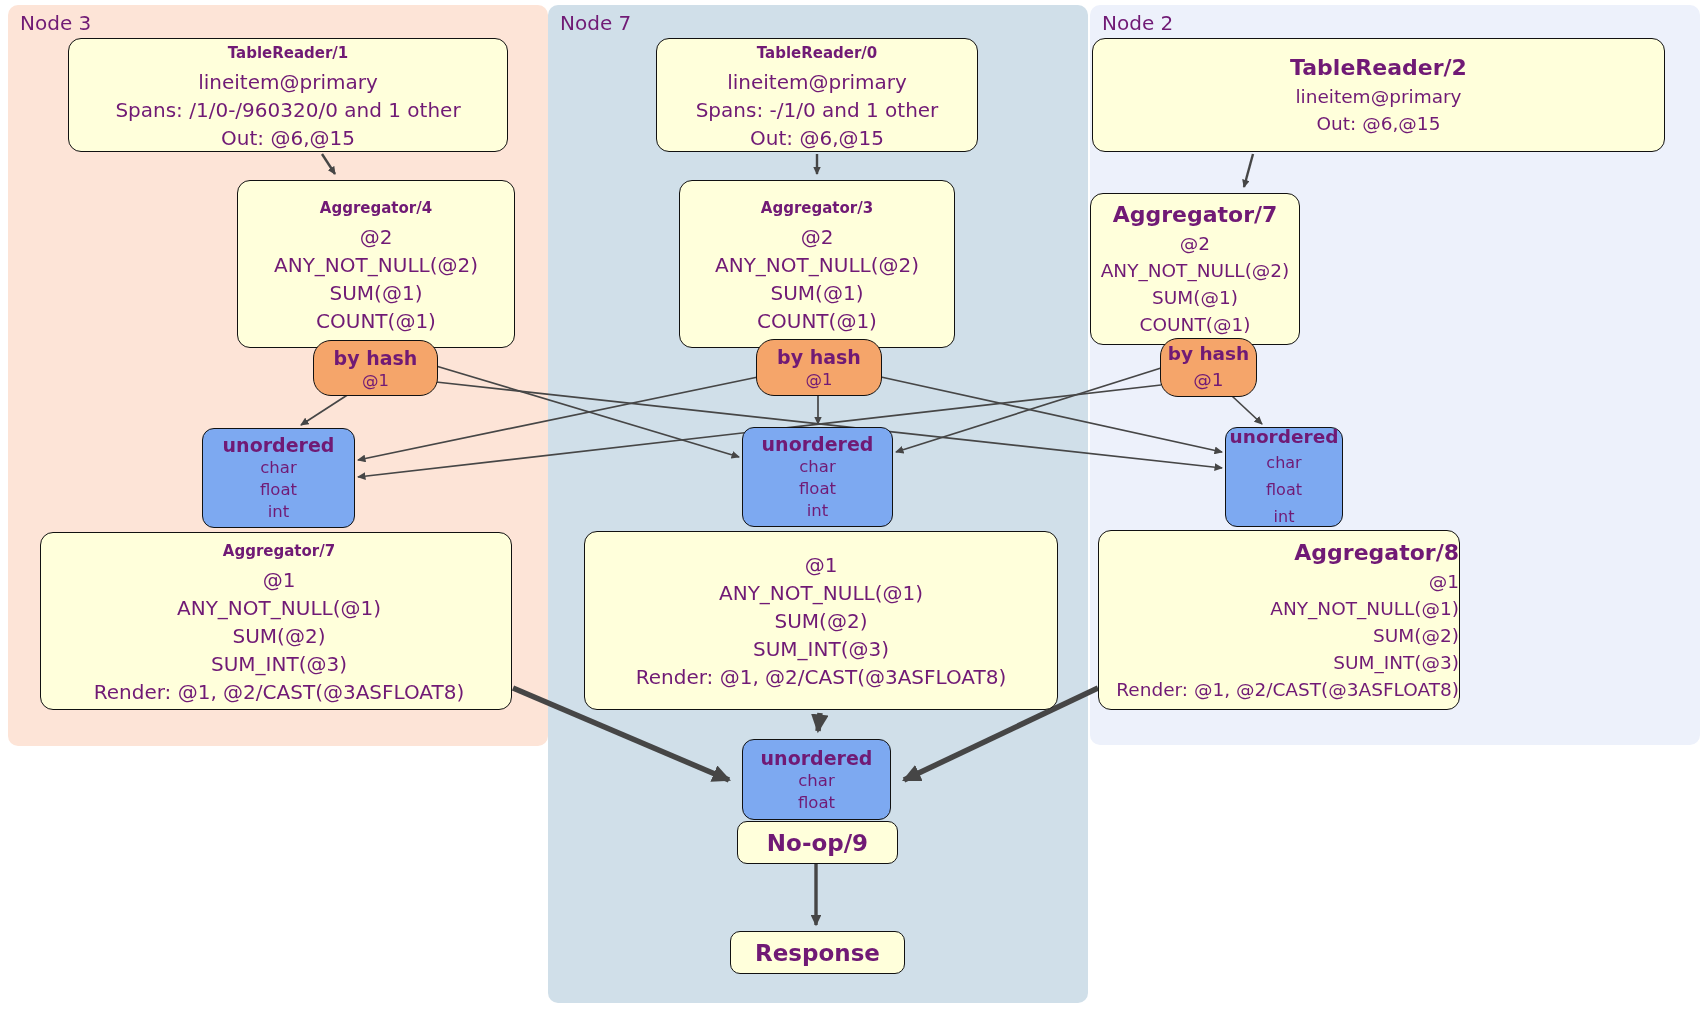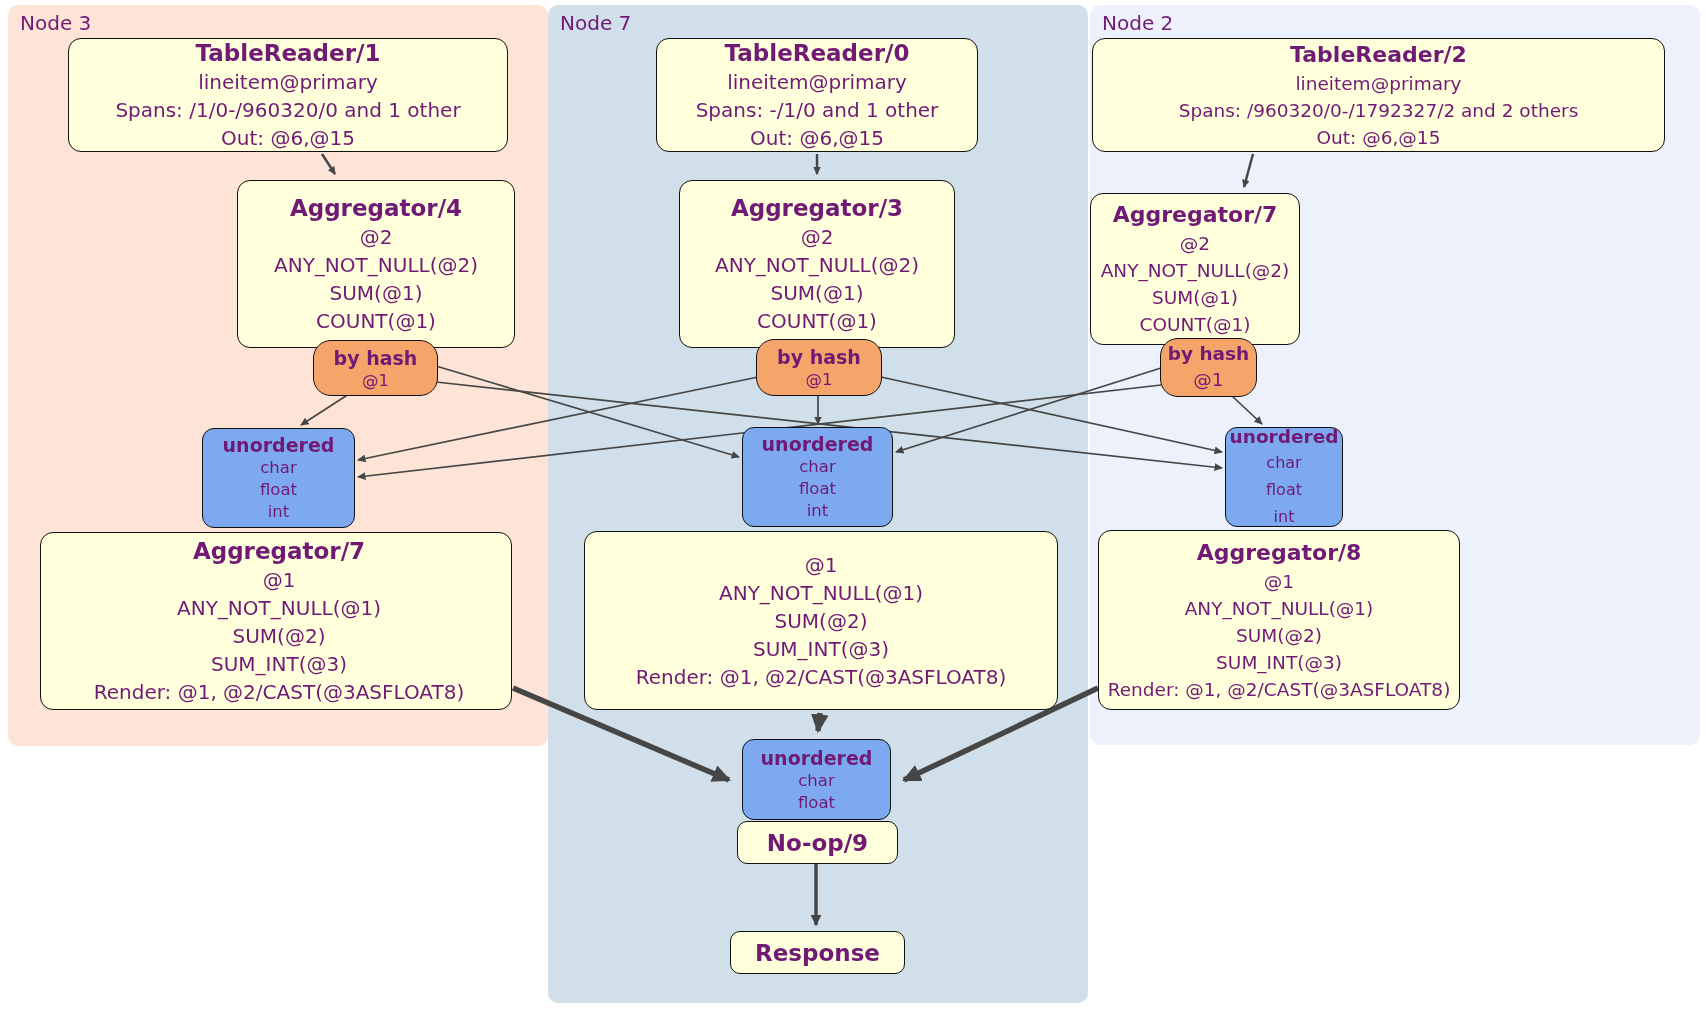--- a/index.html
+++ b/index.html
@@ -13,21 +13,21 @@
   #node1-bg { left:548px;  top:5px; width:540px; height:998px; background:#d0dfe9; }
   #node2-bg { left:1090px; top:5px; width:610px; height:740px; background:#edf1fb; }
   .node-label { position:absolute; z-index:3; font-size:20px; }
   #edges { position:absolute; left:0; top:0; z-index:1; }
   .box {
     position:absolute; z-index:2; box-sizing:border-box;
     border:1.7px solid #111; background:#ffffdb; border-radius:13px;
     display:flex; flex-direction:column; justify-content:center;
     text-align:center;
   }
-  .btitle { font-weight:bold; font-size:23px; line-height:30px; }
+  .btitle { font-weight:bold; font-size:15px; line-height:30px; }
   .blines .bline { font-size:20px; line-height:28px; white-space:nowrap; }
   .router { background:#f5a56a; border-radius:18px; }
   .router .btitle { font-size:19px; line-height:24px; }
   .router .blines .bline { font-size:16.5px; line-height:21px; }
   .sync { background:#7da9f1; border-radius:12px; }
   .sync .btitle { font-size:19px; line-height:24px; }
   .sync .blines .bline { font-size:16.5px; line-height:22px; }
   .n2 .btitle { font-size:22px; }
   .n2 .blines .bline { font-size:18.5px; line-height:27px; }
   .n2.sync .btitle { font-size:18.5px; }
@@ -177,21 +177,20 @@
     <div class="btitle">No-op/9</div>
   </div>
   <div class="box leaf" style="left:730px;top:931px;width:175px;height:43px;">
     <div class="btitle">Response</div>
   </div>
 
   <div class="box n2" style="left:1092px;top:38px;width:573px;height:114px;">
     <div class="btitle">TableReader/2</div>
     <div class="blines">
         <div class="bline">lineitem@primary</div>
-        <div class="bline">Spans: /960320/0-/1792327/2 and 2 others</div>
         <div class="bline">Out: @6,@15</div>
       </div>
   </div>
   <div class="box n2" style="left:1090px;top:193px;width:210px;height:152px;">
     <div class="btitle">Aggregator/7</div>
     <div class="blines">
         <div class="bline">@2</div>
         <div class="bline">ANY_NOT_NULL(@2)</div>
         <div class="bline">SUM(@1)</div>
         <div class="bline">COUNT(@1)</div>
@@ -204,21 +203,21 @@
       </div>
   </div>
   <div class="box sync n2" style="left:1225px;top:427px;width:118px;height:100px;">
     <div class="btitle">unordered</div>
     <div class="blines">
         <div class="bline">char</div>
         <div class="bline">float</div>
         <div class="bline">int</div>
       </div>
   </div>
-  <div class="box n2" style="left:1098px;top:530px;width:362px;height:180px;">
+  <div class="box n2" style="left:1098px;top:530px;width:362px;height:180px;text-align:right;">
     <div class="btitle">Aggregator/8</div>
     <div class="blines">
         <div class="bline">@1</div>
         <div class="bline">ANY_NOT_NULL(@1)</div>
         <div class="bline">SUM(@2)</div>
         <div class="bline">SUM_INT(@3)</div>
         <div class="bline">Render: @1, @2/CAST(@3ASFLOAT8)</div>
       </div>
   </div>
 

